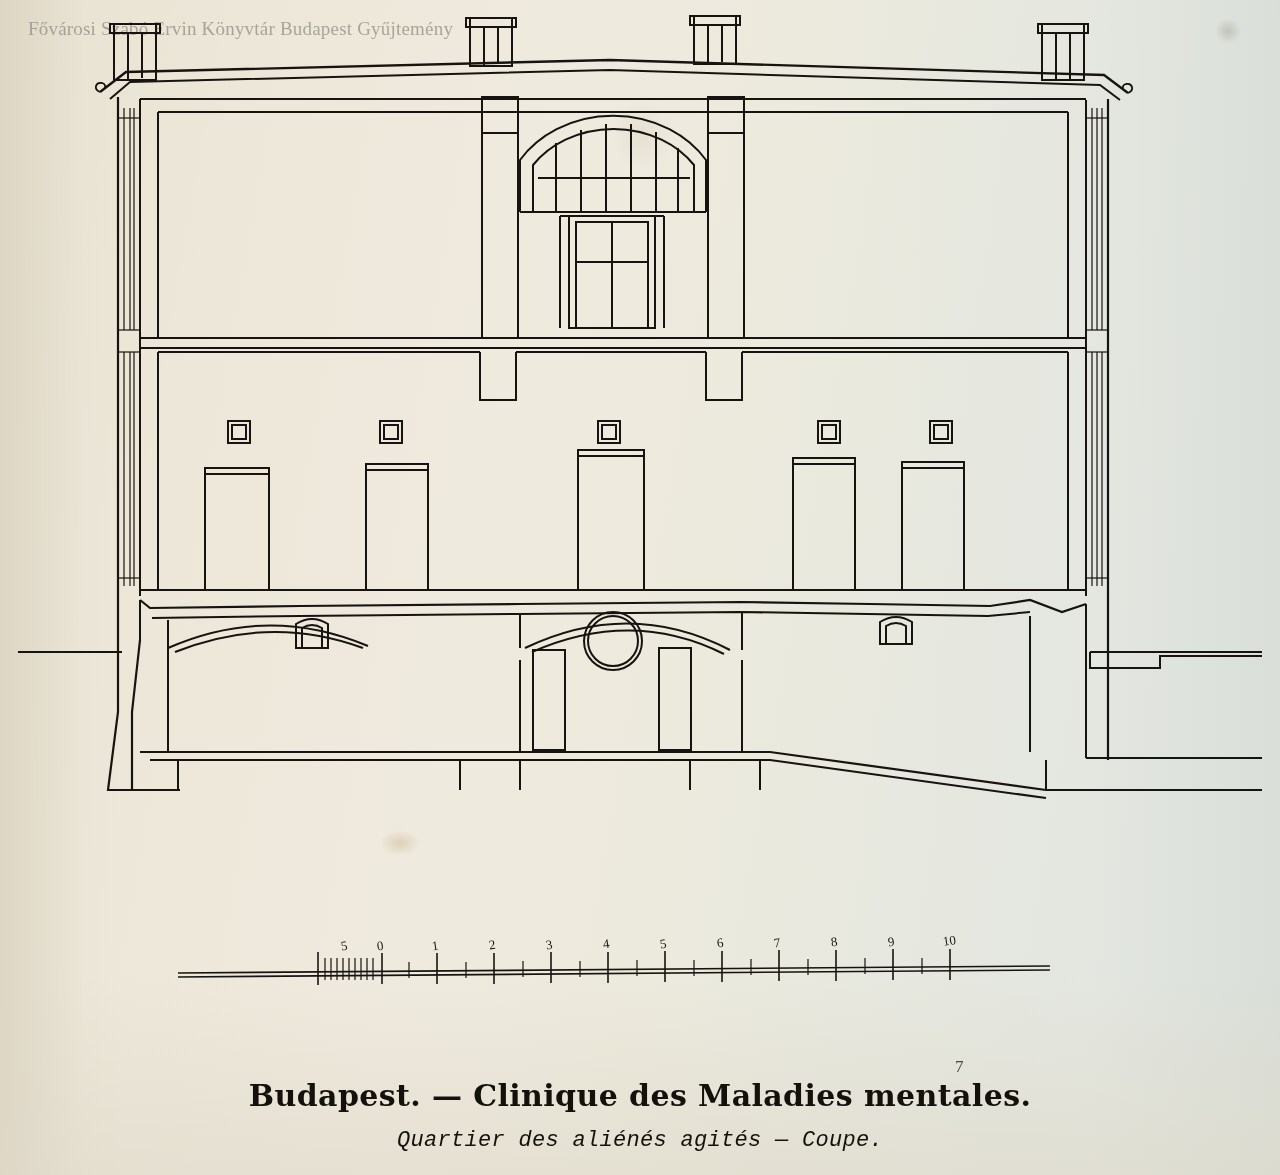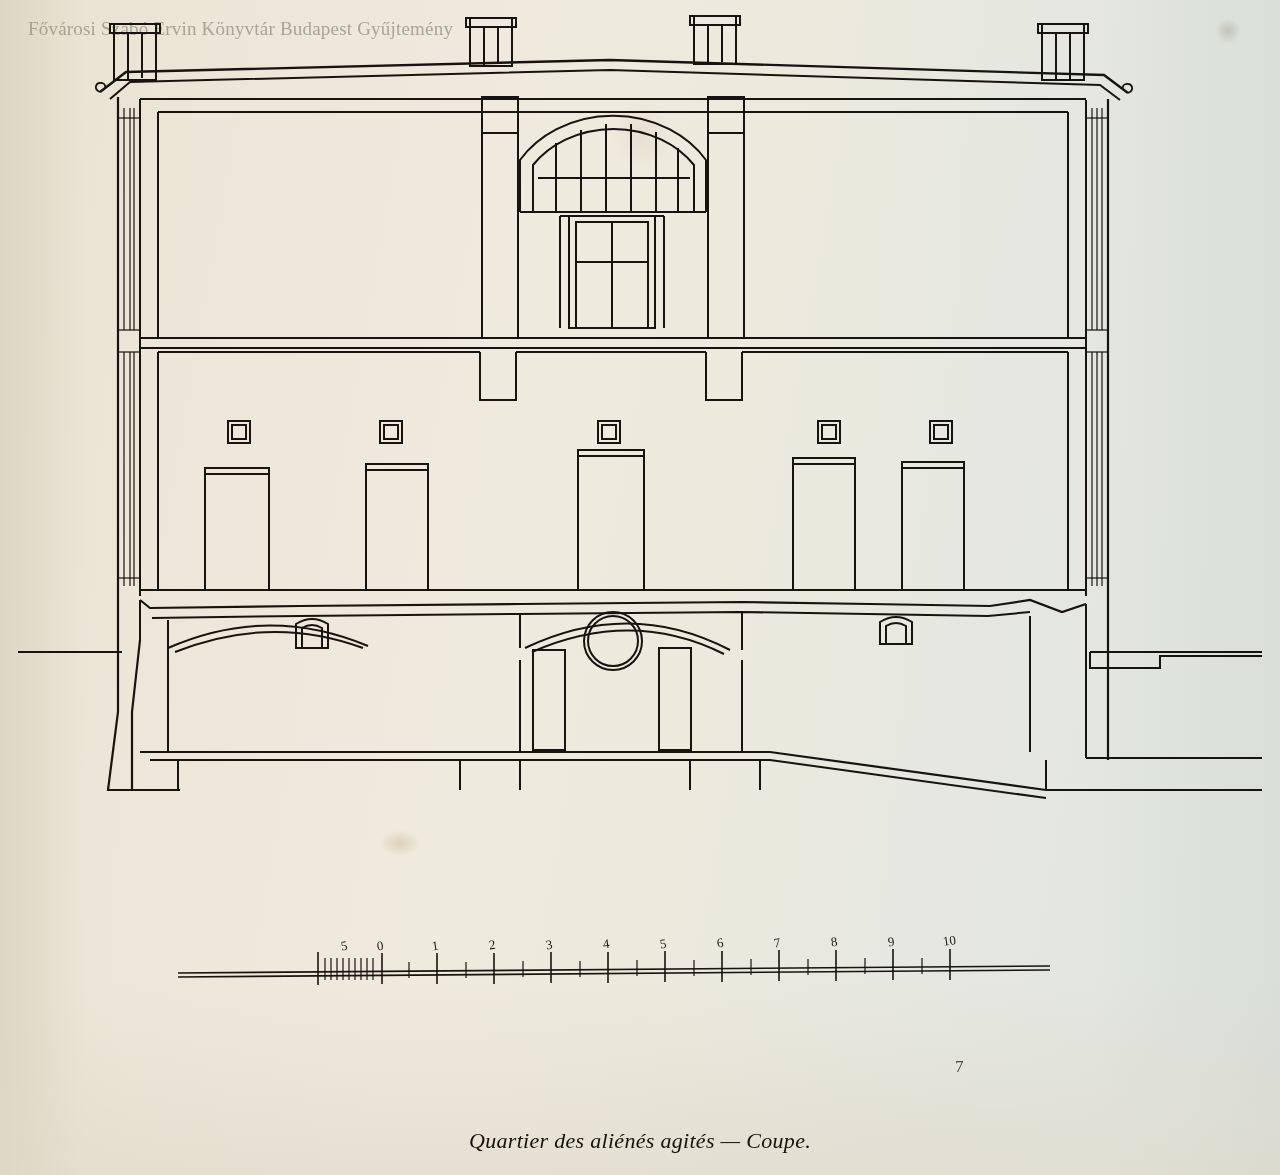--- a/index.html
+++ b/index.html
@@ -79,21 +79,21 @@
     font-size: 30px;
     color: #14100c;
     letter-spacing: 0.4px;
   }
   .caption-sub {
     position: absolute;
     left: 0;
     right: 0;
     top: 1128px;
     text-align: center;
-    font-family: Liberation Serif, serif;
+    font-family: Liberation Mono, monospace;
     font-style: italic;
     font-size: 22px;
     color: #15110d;
     letter-spacing: 0.3px;
   }
   .scale-numbers {
     position: absolute;
     left: 0; top: 0;
     width: 1280px; height: 1175px;
     pointer-events: none;
@@ -421,15 +421,16 @@
     <div class="scale-num" style="left:546px; top:937px;">3</div>
     <div class="scale-num" style="left:603px; top:936px;">4</div>
     <div class="scale-num" style="left:660px; top:936px;">5</div>
     <div class="scale-num" style="left:717px; top:935px;">6</div>
     <div class="scale-num" style="left:774px; top:935px;">7</div>
     <div class="scale-num" style="left:831px; top:934px;">8</div>
     <div class="scale-num" style="left:888px; top:934px;">9</div>
     <div class="scale-num" style="left:943px; top:933px;">10</div>
   </div>
 
+  <div class="caption-main">Budapest. — Clinique des Maladies mentales.</div>
   <div class="caption-sub">Quartier des aliénés agités — Coupe.</div>
 
 </div>
 
 </body></html>

